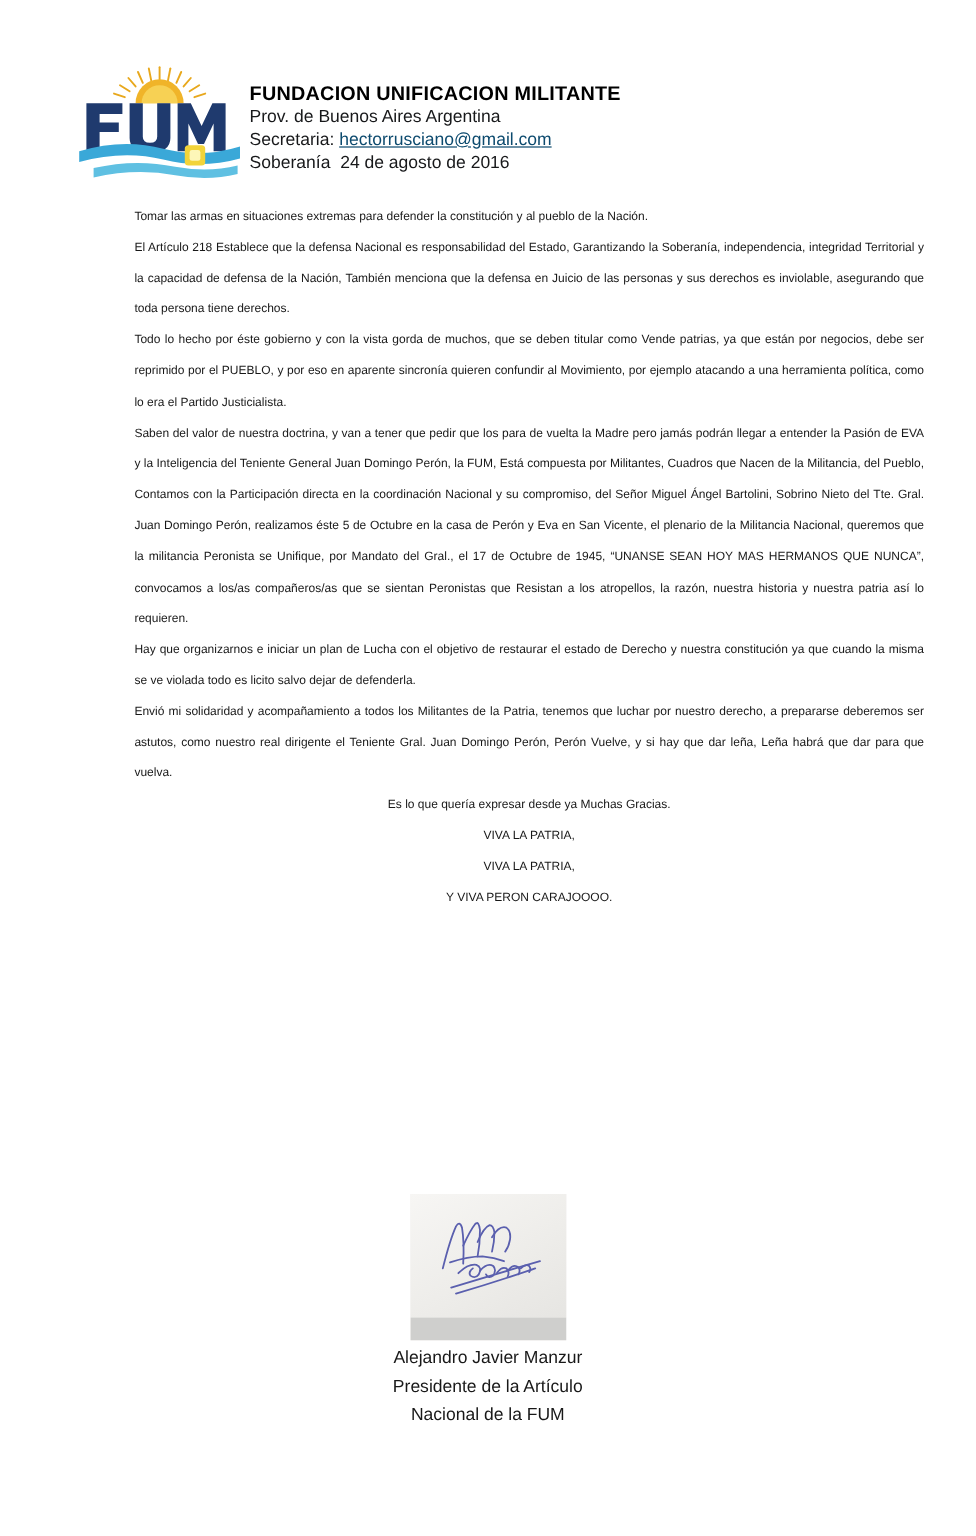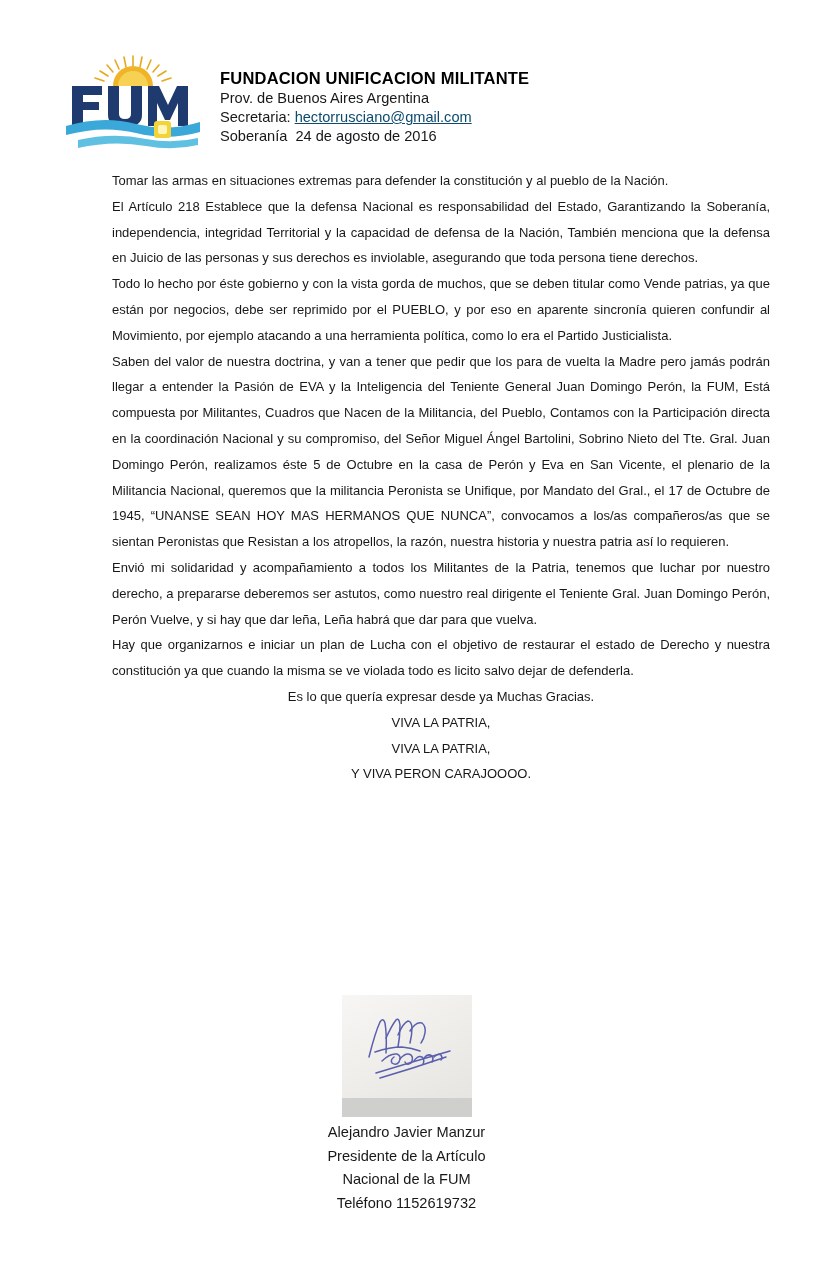--- a/index.html
+++ b/index.html
@@ -42,21 +42,21 @@
   }
 
   .logo-svg {
     display: block;
     width: 150px;
     height: 100px;
   }
 
   .org-block {
     position: absolute;
-    left: 220px;
+    left: 208px;
     top: 21px;
     width: 420px;
   }
 
   .org-title {
     font-family: "Liberation Sans", sans-serif;
     font-weight: bold;
     font-size: 16.5px;
     letter-spacing: 0.2px;
     color: #000000;
@@ -78,21 +78,21 @@
     text-decoration: underline;
   }
 
   
   .body-text {
     position: absolute;
     left: 112px;
     top: 168px;
     width: 658px;
     font-family: "Liberation Sans", sans-serif;
-    font-size: 13px;
+    font-size: 10px;
     line-height: 25.8px;
     color: #181818;
   }
 
   .para {
     margin: 0;
     text-align: justify;
     text-justify: inter-word;
   }
 
@@ -210,22 +210,22 @@
       <div class="org-line"><span>Secretaria:</span>&nbsp;<a class="email-link" href="#">hectorrusciano@gmail.com</a></div>
       <div class="org-line"><span>Soberanía</span>&nbsp;&nbsp;<span>24 de agosto de 2016</span></div>
     </div>
   </div>
 
   <div class="body-text">
     <p class="para">Tomar las armas en situaciones extremas para defender la constitución y al pueblo de la Nación.</p>
     <p class="para">El Artículo 218 Establece que la defensa Nacional es responsabilidad del Estado, Garantizando la Soberanía, independencia, integridad Territorial y la capacidad de defensa de la Nación, También menciona que la defensa en Juicio de las personas y sus derechos es inviolable, asegurando que toda persona tiene derechos.</p>
     <p class="para">Todo lo hecho por éste gobierno y con la vista gorda de muchos, que se deben titular como Vende patrias, ya que están por negocios, debe ser reprimido por el PUEBLO, y por eso en aparente sincronía quieren confundir al Movimiento, por ejemplo atacando a una herramienta política, como lo era el Partido Justicialista.</p>
     <p class="para">Saben del valor de nuestra doctrina, y van a tener que pedir que los para de vuelta la Madre pero jamás podrán llegar a entender la Pasión de EVA y la Inteligencia del Teniente General Juan Domingo Perón, la FUM, Está compuesta por Militantes, Cuadros que Nacen de la Militancia, del Pueblo, Contamos con la Participación directa en la coordinación Nacional y su compromiso, del Señor Miguel Ángel Bartolini, Sobrino Nieto del Tte. Gral. Juan Domingo Perón,  realizamos éste 5 de Octubre en la casa de Perón y Eva en San Vicente, el plenario de la Militancia Nacional, queremos que la militancia Peronista se Unifique, por Mandato del Gral., el 17 de Octubre de 1945, “UNANSE SEAN HOY MAS HERMANOS QUE NUNCA”, convocamos a los/as compañeros/as que se sientan Peronistas que Resistan a los atropellos, la razón, nuestra historia y nuestra patria así lo requieren.</p>
+    <p class="para">Hay que organizarnos e iniciar un plan de Lucha con el objetivo de restaurar el estado de Derecho y nuestra constitución ya que cuando la misma se ve violada todo es licito salvo dejar de defenderla.</p>
     <p class="para">Envió mi solidaridad y acompañamiento a todos los Militantes de la Patria, tenemos que luchar por nuestro derecho, a prepararse deberemos ser astutos, como nuestro real dirigente el Teniente Gral. Juan Domingo Perón, Perón Vuelve, y si hay que dar leña, Leña habrá que dar para que vuelva.</p>
-    <p class="para">Hay que organizarnos e iniciar un plan de Lucha con el objetivo de restaurar el estado de Derecho y nuestra constitución ya que cuando la misma se ve violada todo es licito salvo dejar de defenderla.</p>
     <p class="para plain">Es lo que quería expresar desde ya Muchas Gracias.</p>
     <p class="para plain">VIVA LA PATRIA,</p>
     <p class="para plain">VIVA LA PATRIA,</p>
     <p class="para plain">Y VIVA PERON CARAJOOOO.</p>
   </div>
 
   <div class="signature-area">
     <div class="signature-image">
       <div class="sig-paper"></div>
       <svg class="sig-svg" viewBox="0 0 130 103" xmlns="http://www.w3.org/2000/svg">
@@ -245,16 +245,15 @@
         </g>
       </svg>
       <div class="sig-shadow"></div>
     </div>
   </div>
 
   <div class="footer-block">
     <span class="footer-line">Alejandro Javier Manzur</span>
     <span class="footer-line">Presidente de la Artículo</span>
     <span class="footer-line">Nacional de la FUM</span>
-    <span class="footer-line">Teléfono 1152619732</span>
   </div>
 
 </div>
 
 </body></html>

